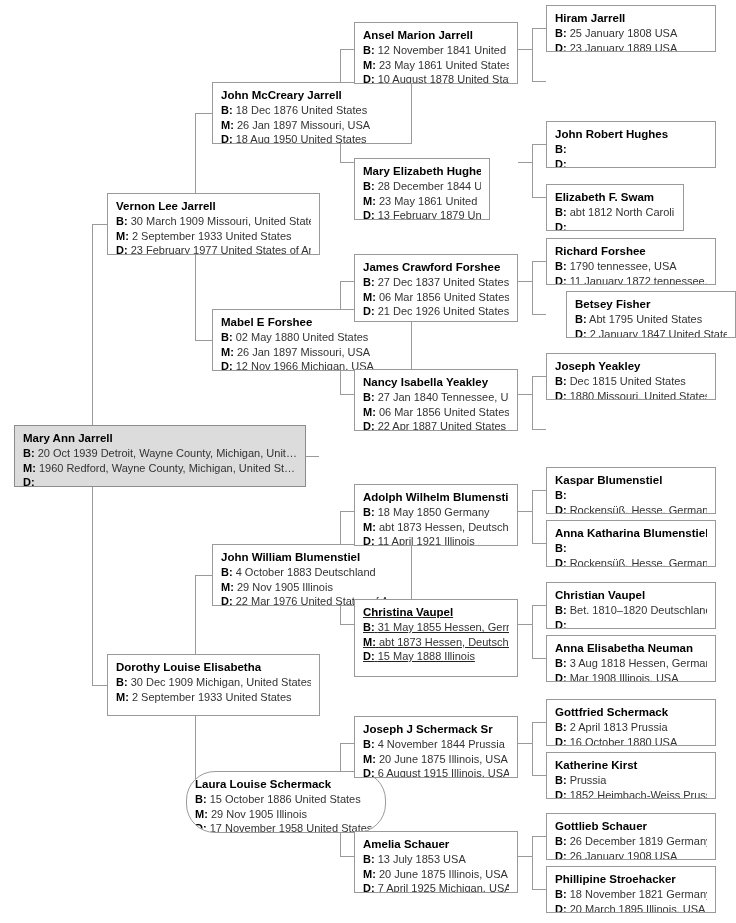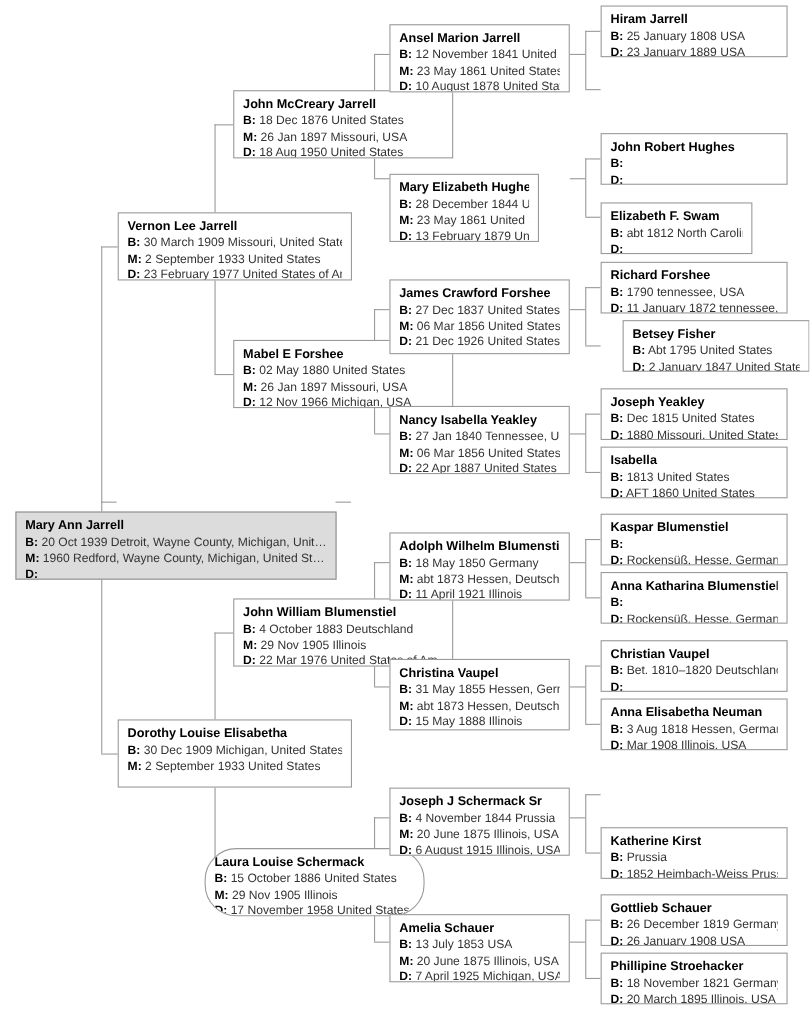--- a/index.html
+++ b/index.html
@@ -26,21 +26,20 @@
     padding: 5px 8px 6px 8px;
     font-size: 11px;
     line-height: 14.5px;
     color: #222222;
     overflow: hidden;
     white-space: nowrap;
   }
   .node.root {
     background: #dcdcdc;
     border: 1px solid #8c8c8c;
-    margin-top: 40px;
   }
   .node .nm {
     font-weight: bold;
     font-size: 11.5px;
     color: #000000;
     line-height: 15px;
     display: block;
     overflow: hidden;
     text-overflow: clip;
   }
@@ -219,21 +218,21 @@
     <span class="row"><span class="lb">D:</span> <span>22 Apr 1887 United States</span></span>
   </div>
 
   <div class="node" style="left:354px;top:484px;width:164px;height:62px;">
     <span class="nm">Adolph Wilhelm Blumenstiel</span>
     <span class="row"><span class="lb">B:</span> <span>18 May 1850 Germany</span></span>
     <span class="row"><span class="lb">M:</span> <span>abt 1873 Hessen, Deutschl…</span></span>
     <span class="row"><span class="lb">D:</span> <span>11 April 1921 Illinois</span></span>
   </div>
 
-  <div class="node" style="left:354px;top:599px;width:164px;height:65px;">
+  <div class="node" style="left:354px;top:599px;width:164px;height:78px;text-decoration:underline;">
     <span class="nm">Christina Vaupel</span>
     <span class="row"><span class="lb">B:</span> <span>31 May 1855 Hessen, Germ…</span></span>
     <span class="row"><span class="lb">M:</span> <span>abt 1873 Hessen, Deutschl…</span></span>
     <span class="row"><span class="lb">D:</span> <span>15 May 1888 Illinois</span></span>
   </div>
 
   <div class="node" style="left:354px;top:716px;width:164px;height:62px;">
     <span class="nm">Joseph J Schermack Sr</span>
     <span class="row"><span class="lb">B:</span> <span>4 November 1844 Prussia</span></span>
     <span class="row"><span class="lb">M:</span> <span>20 June 1875 Illinois, USA</span></span>
@@ -277,25 +276,20 @@
     <span class="row"><span class="lb">B:</span> <span>Abt 1795 United States</span></span>
     <span class="row"><span class="lb">D:</span> <span>2 January 1847 United States</span></span>
   </div>
 
   <div class="node" style="left:546px;top:353px;width:170px;height:47px;">
     <span class="nm">Joseph Yeakley</span>
     <span class="row"><span class="lb">B:</span> <span>Dec 1815 United States</span></span>
     <span class="row"><span class="lb">D:</span> <span>1880 Missouri, United States</span></span>
   </div>
 
-  <div class="node" style="left:546px;top:406px;width:170px;height:47px;">
-    <span class="nm">Isabella</span>
-    <span class="row"><span class="lb">B:</span> <span>1813 United States</span></span>
-    <span class="row"><span class="lb">D:</span> <span>AFT 1860 United States</span></span>
-  </div>
 
   <div class="node" style="left:546px;top:467px;width:170px;height:47px;">
     <span class="nm">Kaspar Blumenstiel</span>
     <span class="row"><span class="lb">B:</span> <span></span></span>
     <span class="row"><span class="lb">D:</span> <span>Rockensüß, Hesse, Germany</span></span>
   </div>
 
   <div class="node" style="left:546px;top:520px;width:170px;height:47px;">
     <span class="nm">Anna Katharina Blumenstiel</span>
     <span class="row"><span class="lb">B:</span> <span></span></span>
@@ -307,20 +301,25 @@
     <span class="row"><span class="lb">B:</span> <span>Bet. 1810–1820 Deutschland</span></span>
     <span class="row"><span class="lb">D:</span> <span></span></span>
   </div>
 
   <div class="node" style="left:546px;top:635px;width:170px;height:47px;">
     <span class="nm">Anna Elisabetha Neuman</span>
     <span class="row"><span class="lb">B:</span> <span>3 Aug 1818 Hessen, Germany</span></span>
     <span class="row"><span class="lb">D:</span> <span>Mar 1908 Illinois, USA</span></span>
   </div>
 
+  <div class="node" style="left:546px;top:699px;width:170px;height:47px;">
+    <span class="nm">Gottfried Schermack</span>
+    <span class="row"><span class="lb">B:</span> <span>2 April 1813 Prussia</span></span>
+    <span class="row"><span class="lb">D:</span> <span>16 October 1880 USA</span></span>
+  </div>
 
   <div class="node" style="left:546px;top:752px;width:170px;height:47px;">
     <span class="nm">Katherine Kirst</span>
     <span class="row"><span class="lb">B:</span> <span>Prussia</span></span>
     <span class="row"><span class="lb">D:</span> <span>1852 Heimbach-Weiss Prussia</span></span>
   </div>
 
   <div class="node" style="left:546px;top:813px;width:170px;height:47px;">
     <span class="nm">Gottlieb Schauer</span>
     <span class="row"><span class="lb">B:</span> <span>26 December 1819 Germany</span></span>

